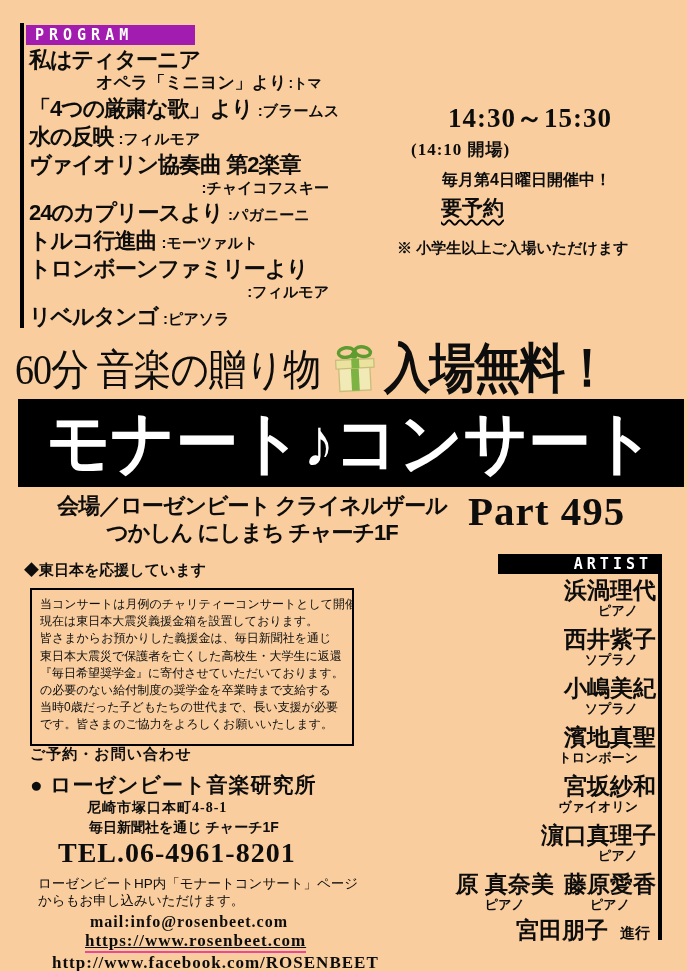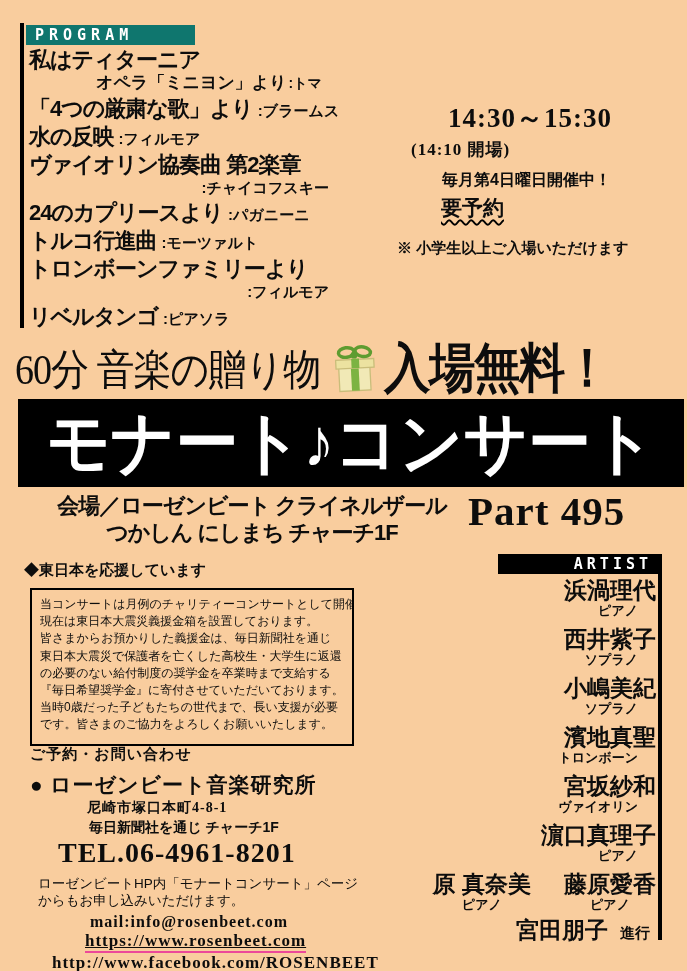--- a/index.html
+++ b/index.html
@@ -6,21 +6,21 @@
   .poster{
     position:relative;width:687px;height:971px;overflow:hidden;
     background:#f9cd9e;color:#0d0d0d;
     font-family:"Liberation Sans",sans-serif;
   }
   .serif{font-family:"Liberation Serif","DejaVu Serif",serif;}
 
   
   .program-bar{position:absolute;left:20px;top:23px;width:4px;height:305px;background:#000;}
   .program-header{
-    position:absolute;left:26px;top:25px;width:160px;height:20px;background:#0f766e;
+    position:absolute;left:26px;top:25px;width:160px;height:20px;background:#a21caf;
     color:#fff;font-family:"DejaVu Sans Mono",monospace;font-weight:bold;font-size:15px;
     letter-spacing:5px;line-height:20px;padding-left:9px;
   }
   .program-list{position:absolute;left:29px;top:46px;width:368px;}
   .prog-item{white-space:nowrap;}
   .prog-title{font-size:22px;font-weight:900;letter-spacing:-1px;line-height:28px;}
   .prog-composer{font-size:15px;font-weight:bold;margin-left:5px;}
   .prog-subline{font-size:17px;font-weight:bold;line-height:17px;padding-left:67px;white-space:nowrap;margin-bottom:3px;}
   .prog-subline .prog-composer{font-size:14px;margin-left:2px;margin-top:44px;}
   .prog-below{font-size:15px;font-weight:bold;line-height:17px;width:300px;text-align:right;margin-bottom:3px;}
@@ -85,21 +85,21 @@
   .artist-band{
     position:absolute;left:498px;top:554px;width:154px;height:20px;background:#000;
     color:#fff;text-align:right;font-family:"DejaVu Sans Mono",monospace;
     font-weight:bold;font-size:15px;letter-spacing:4px;line-height:20px;padding-right:7px;
   }
   .artist-vline{position:absolute;left:658px;top:554px;width:4px;height:386px;background:#000;}
   .artist-list{position:absolute;left:370px;top:577px;width:286px;text-align:right;}
   .artist-entry{margin-bottom:8px;}
   .artist-name{font-size:23px;font-weight:900;line-height:26px;letter-spacing:0px;white-space:nowrap;}
   .artist-role{font-size:13px;font-weight:bold;line-height:15px;padding-right:18px;}
-  .artist-row-double{display:flex;justify-content:flex-end;gap:33px;margin-bottom:5px;}
+  .artist-row-double{display:flex;justify-content:flex-end;gap:10px;margin-bottom:5px;}
   .artist-pair{text-align:center;}
   .artist-pair .artist-role{padding-right:0;}
   .artist-entry-inline{white-space:nowrap;padding-right:6px;}
   .artist-entry-inline .artist-name{display:inline;}
   .artist-entry-inline .artist-role-inline{font-size:15px;font-weight:bold;margin-left:12px;}
 </style>
 </head>
 <body>
 
 <div class="poster">
@@ -155,22 +155,22 @@
     <div>つかしん にしまち チャーチ1F</div>
   </div>
   <div class="part-label serif">Part 495</div>
 
   <div class="support-heading">◆東日本を応援しています</div>
   <div class="charity-box" id="charity-box">
       <div>当コンサートは月例のチャリティーコンサートとして開催し</div>
       <div>現在は東日本大震災義援金箱を設置しております。</div>
       <div>皆さまからお預かりした義援金は、毎日新聞社を通じ</div>
       <div>東日本大震災で保護者を亡くした高校生・大学生に返還</div>
+      <div>『毎日希望奨学金』に寄付させていただいております。</div>
       <div>の必要のない給付制度の奨学金を卒業時まで支給する</div>
-      <div>『毎日希望奨学金』に寄付させていただいております。</div>
       <div>当時0歳だった子どもたちの世代まで、長い支援が必要</div>
       <div>です。皆さまのご協力をよろしくお願いいたします。</div>
     </div>
 
   <div class="contact">
     <div class="c-label serif">ご予約・お問い合わせ</div>
     <div class="c-org serif">● ローゼンビート音楽研究所</div>
     <div class="c-addr1 serif">尼崎市塚口本町4-8-1</div>
     <div class="c-addr2">毎日新聞社を通じ チャーチ1F</div>
     <div class="c-tel serif">TEL.06-4961-8201</div>

